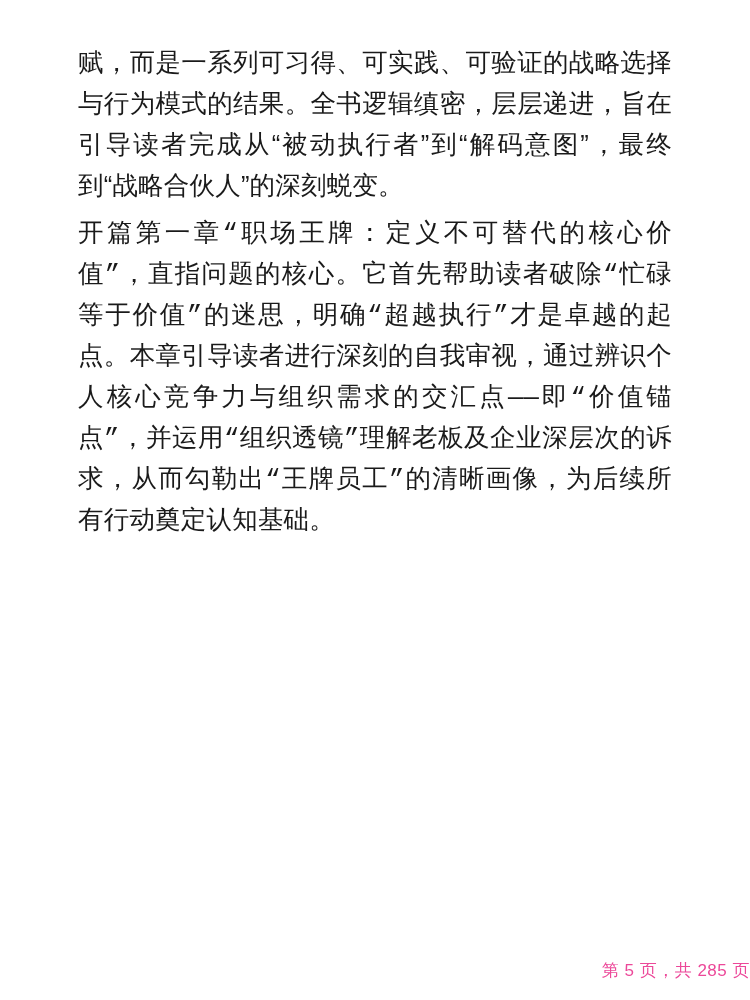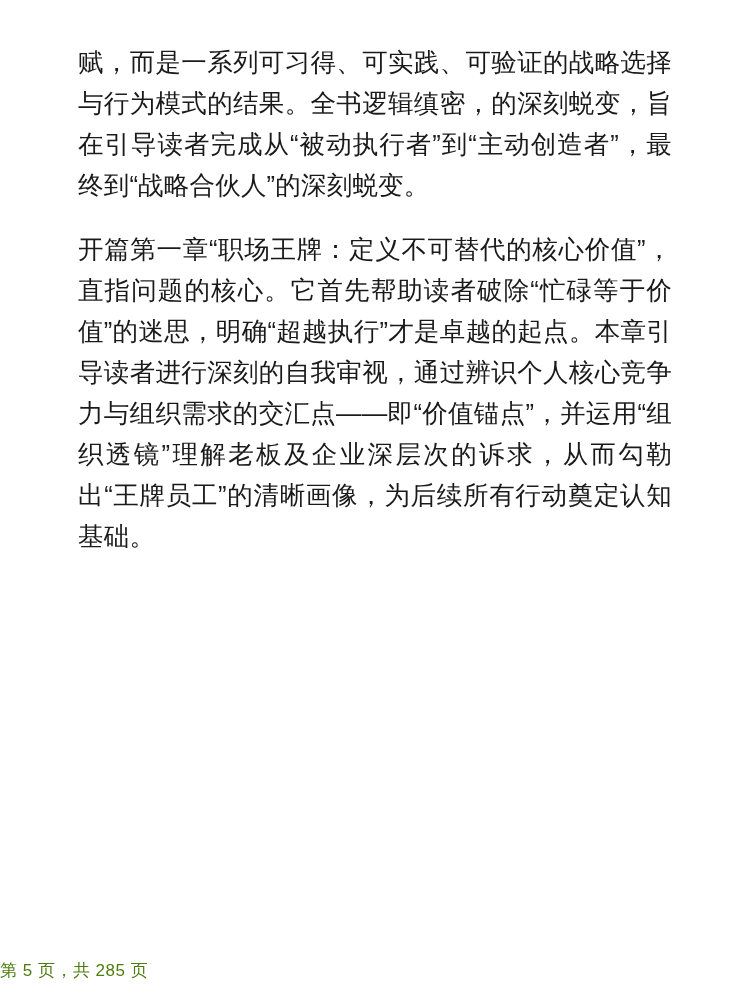--- a/index.html
+++ b/index.html
@@ -27,35 +27,36 @@
     line-height: 41px;
     letter-spacing: 0.2px;
     text-align: justify;
     text-justify: inter-ideograph;
   }
   .para {
     margin: 0 0 8px 0;
     text-indent: 0;
   }
   .para + .para {
-    margin-top: 23px;
+    margin-top: 8px;
+    font-family: Liberation Mono, monospace;
   }
   .footer {
     position: absolute;
     left: 0;
     right: 0;
     bottom: 18px;
-    text-align: left;
+    text-align: right;
     font-size: 17px;
-    color: #4d7c0f;
+    color: #ec4899;
     letter-spacing: 0.5px;
   }
 </style>
 </head>
 <body>
 
 <div id="page">
   <div class="doc-body">
-    <p class="para">赋，而是一系列可习得、可实践、可验证的战略选择与行为模式的结果。全书逻辑缜密，的深刻蜕变，旨在引导读者完成从“被动执行者”到“主动创造者”，最终到“战略合伙人”的深刻蜕变。</p>
+    <p class="para">赋，而是一系列可习得、可实践、可验证的战略选择与行为模式的结果。全书逻辑缜密，层层递进，旨在引导读者完成从“被动执行者”到“解码意图”，最终到“战略合伙人”的深刻蜕变。</p>
     <p class="para">开篇第一章“职场王牌：定义不可替代的核心价值”，直指问题的核心。它首先帮助读者破除“忙碌等于价值”的迷思，明确“超越执行”才是卓越的起点。本章引导读者进行深刻的自我审视，通过辨识个人核心竞争力与组织需求的交汇点——即“价值锚点”，并运用“组织透镜”理解老板及企业深层次的诉求，从而勾勒出“王牌员工”的清晰画像，为后续所有行动奠定认知基础。</p>
   </div>
   <div class="footer">第 5 页，共 285 页</div>
 </div>
 
 </body></html>

